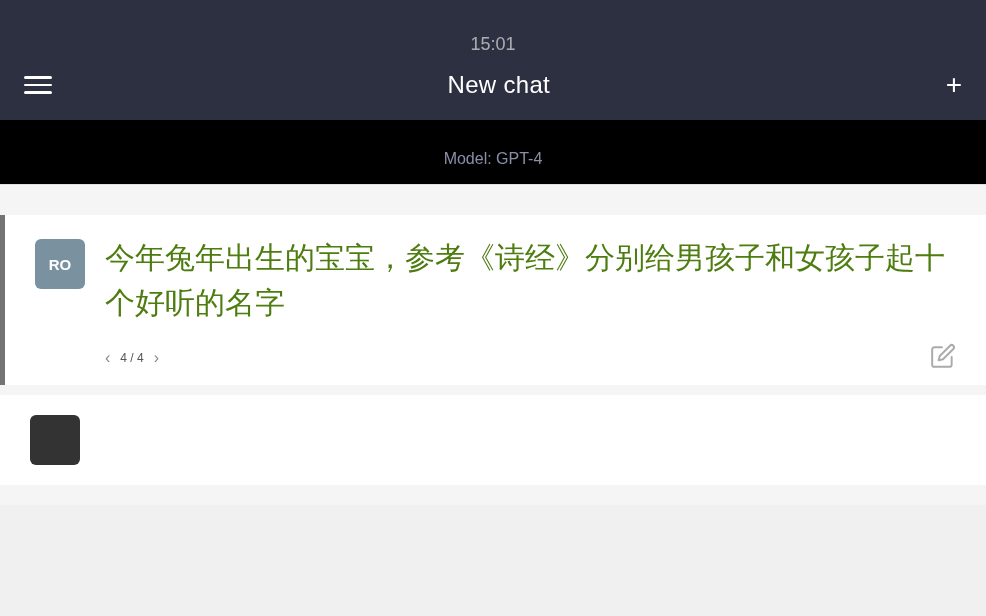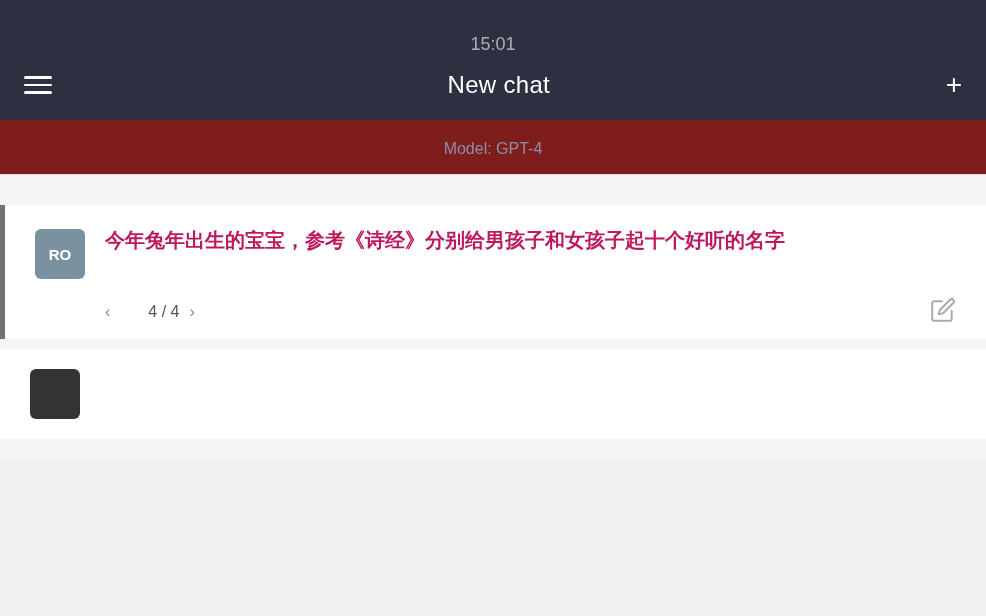--- a/index.html
+++ b/index.html
@@ -74,25 +74,25 @@
     }
 
     .main-content {
       width: 100%;
       background: #f5f5f5;
       flex: 1;
     }
 
     .model-label-bar {
       width: 100%;
-      padding: 20px 0 16px 0;
+      padding: 30px 0 16px 0;
       display: flex;
       justify-content: center;
       align-items: center;
-      background: #7f1d1d;
+      background: #000000;
       border-bottom: 1px solid #e0e0e0;
     }
 
     .model-label {
       color: #8a8fa8;
       font-size: 16px;
       font-weight: 400;
     }
 
     .chat-area {
@@ -125,24 +125,24 @@
       align-items: center;
       justify-content: center;
       color: white;
       font-size: 15px;
       font-weight: 600;
       flex-shrink: 0;
       margin-top: 4px;
     }
 
     .message-text {
-      font-size: 20px;
+      font-size: 30px;
       line-height: 1.5;
-      color: #be185d;
-      font-weight: 700;
+      color: #4d7c0f;
+      font-weight: 400;
       flex: 1;
     }
 
     .message-footer {
       display: flex;
       align-items: center;
       justify-content: space-between;
       margin-top: 18px;
       padding-left: 70px;
     }
@@ -156,22 +156,21 @@
     }
 
     .pagination-chevron {
       color: #888;
       font-size: 16px;
       cursor: pointer;
     }
 
     .pagination-text {
       color: #555;
-      font-size: 16px;
-      margin-left: 28px;
+      font-size: 12px;
     }
 
     .edit-icon-btn {
       cursor: pointer;
       color: #aaa;
     }
 
     .edit-icon-btn svg {
       width: 26px;
       height: 26px;

